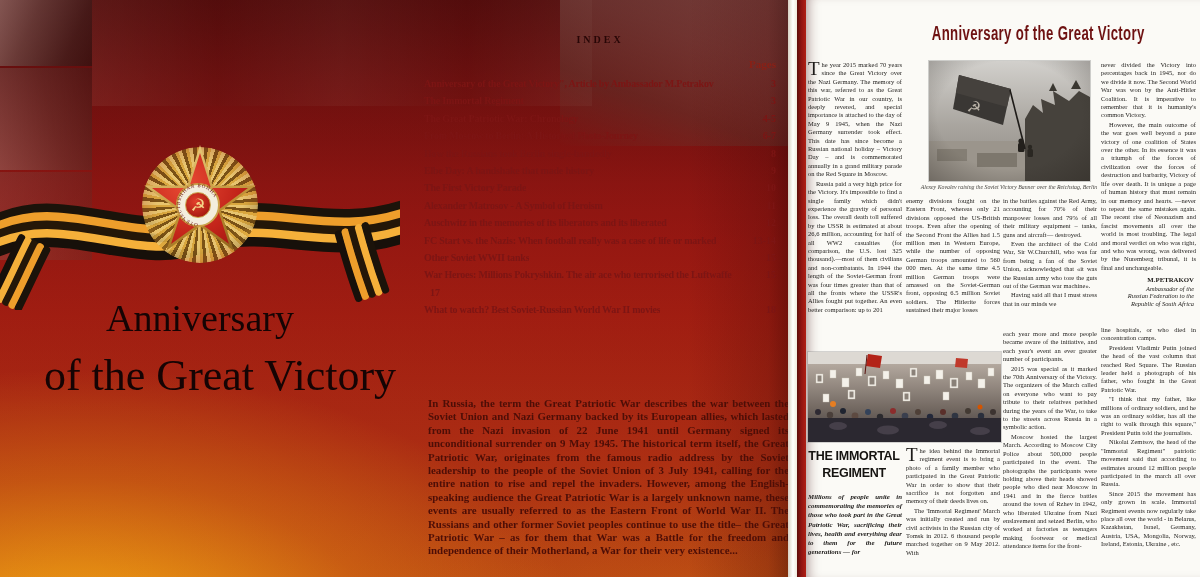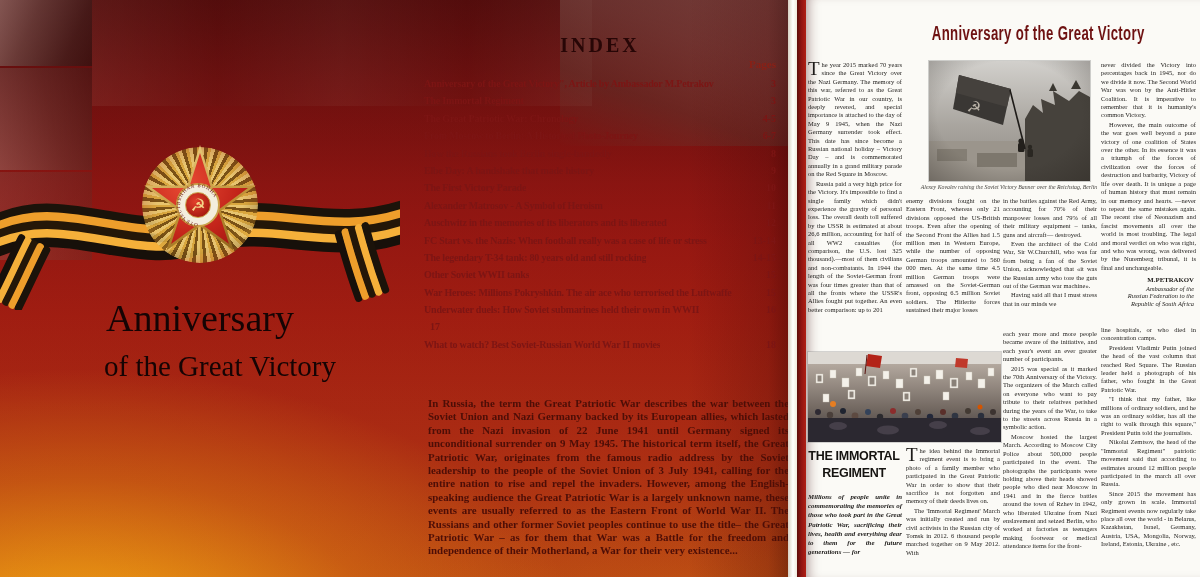--- a/index.html
+++ b/index.html
@@ -38,30 +38,30 @@
   .star-red{left:10px;top:8px;width:100px;height:100px;background:radial-gradient(circle at 35% 30%,#e84a33 0%,#c3241a 55%,#8f130d 100%);}
   .medal-ring{position:absolute;left:36px;top:38px;width:44px;height:44px;border-radius:50%;
     background:#f3eedd;border:2px solid #caa24a;box-sizing:border-box;}
   .medal-core{position:absolute;left:45px;top:47px;width:26px;height:26px;border-radius:50%;
     background:radial-gradient(circle at 40% 35%,#e2402c,#a5180f 80%);border:1px solid #caa24a;box-sizing:border-box;
     display:flex;align-items:center;justify-content:center;}
   .medal-core span{font-family:"DejaVu Sans",sans-serif;font-size:17px;line-height:17px;color:#f4d489;}
   .medal-text-svg{position:absolute;left:36px;top:38px;width:44px;height:44px;}
 
   
-  .index-title{left:424px;top:34px;width:352px;text-align:center;font-size:20px;
+  .index-title{left:424px;top:34px;width:352px;text-align:center;font-size:10px;
     letter-spacing:3px;color:#270606;font-weight:700;}
   .pages-label{left:424px;top:58px;width:352px;text-align:right;font-size:11px;color:#8a2016;font-weight:700;}
   .index-list{left:424px;top:78px;width:352px;list-style:none;margin:0;padding:0;}
   .index-row{display:flex;justify-content:space-between;align-items:baseline;height:17.4px;}
   .index-label{white-space:nowrap;font-size:10px;letter-spacing:-.2px;color:#7c1514;font-weight:700;overflow:hidden;}
   .index-page{font-size:10px;color:#7c1514;font-weight:700;margin-left:6px;}
 
   .cover-title-1{left:30px;top:296px;width:340px;text-align:center;font-size:38px;color:#150404;}
-  .cover-title-2{left:40px;top:350px;width:360px;text-align:center;font-size:29px;color:#150404;}
+  .cover-title-2{left:40px;top:350px;width:360px;text-align:center;font-size:44px;color:#150404;}
   .cover-intro{left:428px;top:397px;width:361px;font-size:10.9px;line-height:13.4px;
     text-align:justify;color:#4d0e07;font-weight:700;}
 
   
   .page-gap{left:788px;top:0;width:9px;height:577px;background:linear-gradient(90deg,#d8d0c2,#ffffff 55%,#efe9dd);}
   .page-spine{left:797px;top:0;width:9px;height:577px;background:linear-gradient(90deg,#5c0b0b 0%,#8e1411 45%,#b02015 100%);}
 
   
   .page{left:806px;top:0;width:394px;height:577px;background:#fbfaf6;
     box-shadow:inset 10px 0 14px -10px rgba(60,10,10,.55);}
@@ -181,38 +181,30 @@
         </li>
       <li class="index-row">
           <span class="index-label">Alexander Matrosov - A Symbol of Heroism</span>
           <span class="index-page">11</span>
         </li>
       <li class="index-row">
           <span class="index-label">Auschwitz in the memories of its liberators and its liberated</span>
           <span class="index-page">12</span>
         </li>
       <li class="index-row">
-          <span class="index-label">FC Start vs. the Nazis: When football really was a case of life or stress</span>
+          <span class="index-label">FC Start vs. the Nazis: When football really was a case of life or marked</span>
           <span class="index-page">13-14</span>
-        </li>
-      <li class="index-row">
-          <span class="index-label">The legendary T-34 tank: 80 years old and still rocking</span>
-          <span class="index-page">14-15</span>
         </li>
       <li class="index-row">
           <span class="index-label">Other Soviet WWII tanks</span>
           <span class="index-page">15</span>
         </li>
       <li class="index-row">
           <span class="index-label">War Heroes: Millions Pokryshkin. The air ace who terrorised the Luftwaffe</span>
           <span class="index-page">15</span>
-        </li>
-      <li class="index-row">
-          <span class="index-label">Underwater duels: How Soviet submarines held their own in WWII</span>
-          <span class="index-page">16</span>
         </li>
       <li class="index-row">
           <span class="index-page">17</span>
         </li>
       <li class="index-row">
           <span class="index-label">What to watch? Best Soviet-Russian World War II movies</span>
           <span class="index-page">18</span>
         </li>
     </ul>
 

